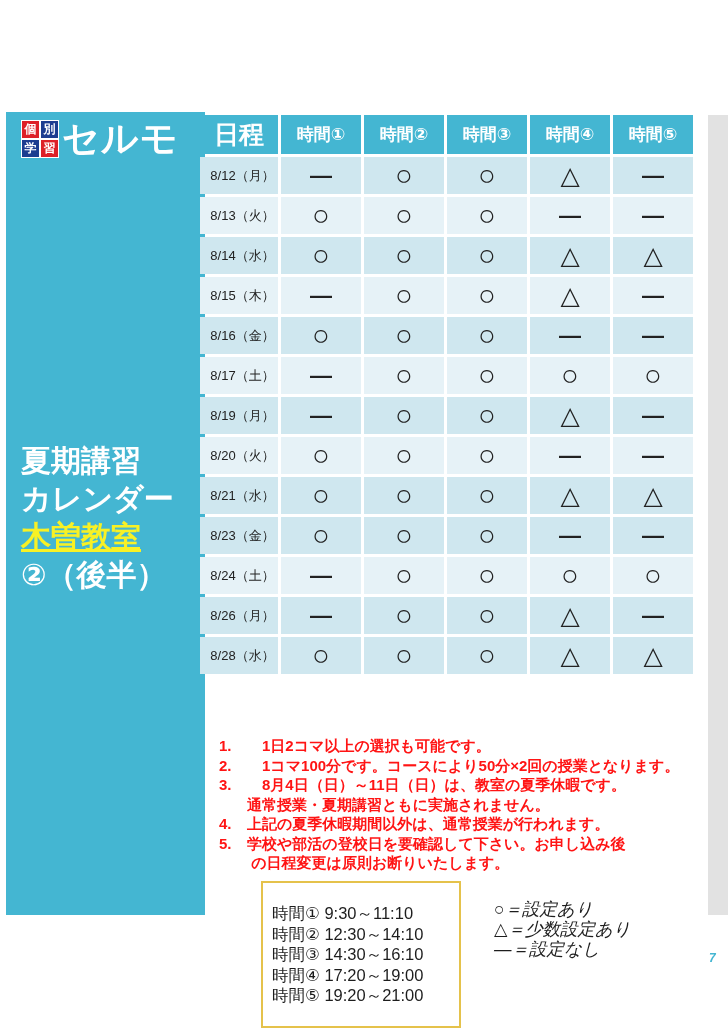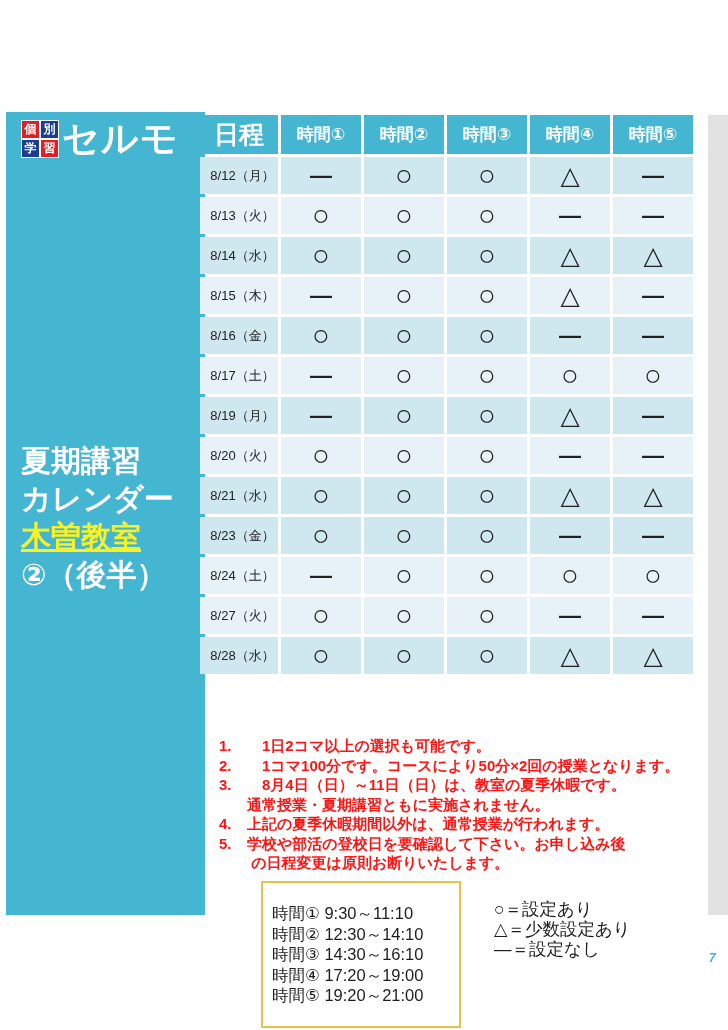--- a/index.html
+++ b/index.html
@@ -42,21 +42,21 @@
   .note{display:flex;line-height:19.5px;}
   .note-num{width:28px;flex:0 0 28px;}
   .note-text{white-space:pre-wrap;}
 
   
   .time-box{position:absolute;left:261px;top:881px;width:178px;background:#fff;
             border:2px solid var(--gold);padding:20px 9px;color:#1d1d1d;}
   .time-line{font-size:16.5px;line-height:20.5px;white-space:nowrap;}
 
   
-  .sym-legend{position:absolute;left:494px;top:899px;color:#1d1d1d;}
+  .sym-legend{position:absolute;left:494px;top:899px;color:#1d1d1d;font-style:italic;}
   .sym-legend-line{font-size:17.5px;line-height:20px;white-space:nowrap;}
 
   
   .page-num{position:absolute;left:709px;top:951px;color:var(--teal);
             font-size:12px;font-weight:bold;font-style:italic;}
 </style>
 </head>
 <body>
 
 <div class="page">
@@ -175,26 +175,26 @@
             <td class="sym sym-dash">—</td>
           </tr>
           <tr class="light">
             <td class="date">8/24（土）</td>
             <td class="sym sym-dash">—</td>
             <td class="sym sym-circle">○</td>
             <td class="sym sym-circle">○</td>
             <td class="sym sym-circle">○</td>
             <td class="sym sym-circle">○</td>
           </tr>
-          <tr class="light">
-            <td class="date">8/27（火）</td>
-            <td class="sym sym-circle">○</td>
-            <td class="sym sym-circle">○</td>
-            <td class="sym sym-circle">○</td>
-            <td class="sym sym-dash">—</td>
+          <tr class="dark">
+            <td class="date">8/26（月）</td>
+            <td class="sym sym-dash">—</td>
+            <td class="sym sym-circle">○</td>
+            <td class="sym sym-circle">○</td>
+            <td class="sym sym-tri">△</td>
             <td class="sym sym-dash">—</td>
           </tr>
           <tr class="dark">
             <td class="date">8/28（水）</td>
             <td class="sym sym-circle">○</td>
             <td class="sym sym-circle">○</td>
             <td class="sym sym-circle">○</td>
             <td class="sym sym-tri">△</td>
             <td class="sym sym-tri">△</td>
           </tr>

